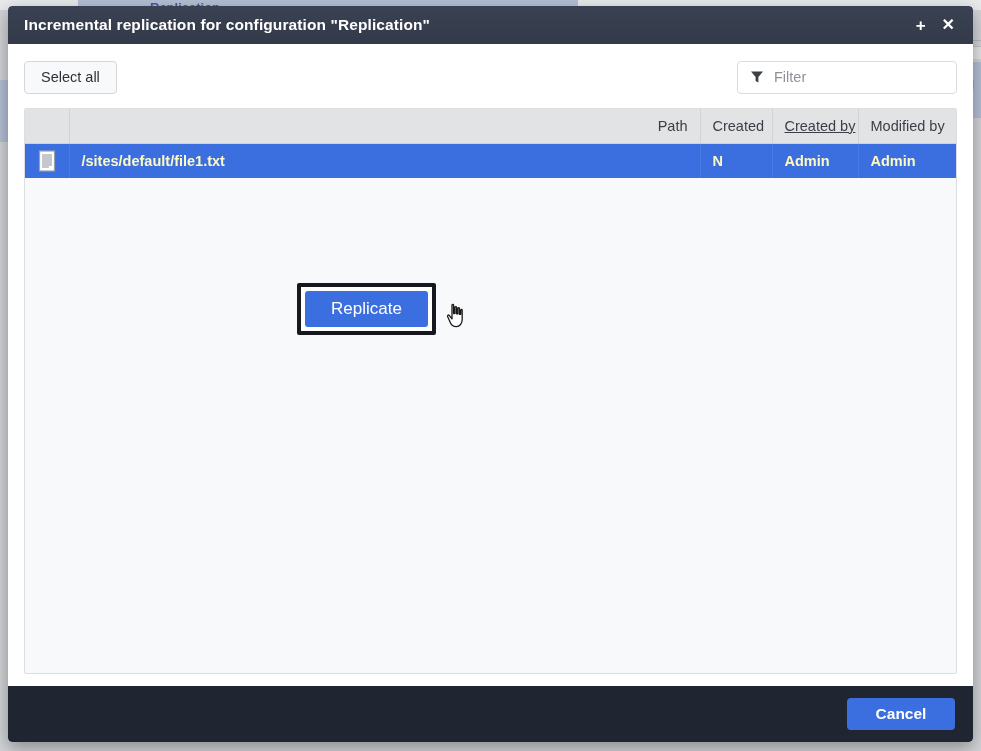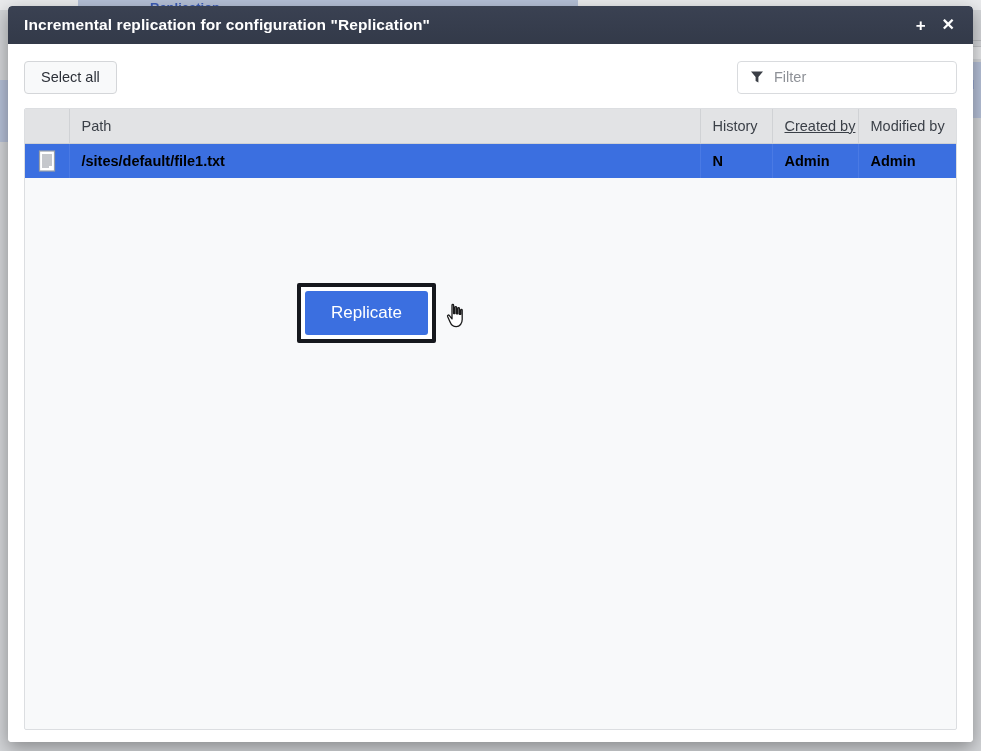--- a/index.html
+++ b/index.html
@@ -203,39 +203,39 @@
   table.grid {
     width: 100%;
     border-collapse: collapse;
     table-layout: fixed;
     font-size: 14.5px;
   }
   table.grid thead th {
     background: #e2e3e5;
     color: #3a3f47;
     font-weight: normal;
-    text-align: left;
+    text-align: right;
     height: 34px;
     padding: 0 12px;
     border-right: 1px solid #d0d2d5;
     border-bottom: 1px solid #cfd1d4;
     box-sizing: border-box;
     font-size: 14.5px;
     white-space: nowrap;
   }
   table.grid thead th:last-child { border-right: none; }
   table.grid thead th.col-icon { width: 44px; padding: 0; }
   table.grid th.col-path { width: auto; }
   table.grid th.col-history { width: 72px; }
   table.grid th.col-created { width: 86px; text-decoration: underline; }
   table.grid th.col-modified { width: 98px; margin-top: 40px; }
 
   table.grid tbody tr.row-selected td {
     background: #3b6fe0;
-    color: #000000;
+    color: #fef9c3;
     font-weight: bold;
     height: 35px;
     padding: 0 12px;
     box-sizing: border-box;
     border-right: 1px solid #4a7ae4;
     white-space: nowrap;
     overflow: hidden;
     text-overflow: ellipsis;
   }
   table.grid tbody tr.row-selected td:last-child { border-right: none; }
@@ -270,21 +270,21 @@
   }
   .btn-replicate {
     display: block;
     background: #3b6fe0;
     color: #ffffff;
     border: none;
     border-radius: 3px;
     font-size: 17px;
     font-family: "Liberation Sans", sans-serif;
     padding: 0 26px;
-    height: 44px;
+    height: 36px;
     line-height: 32px;
     cursor: pointer;
     white-space: nowrap;
   }
   .cursor-hand {
     position: absolute;
     left: 148px;
     top: 20px;
     width: 22px;
     height: 26px;
@@ -356,21 +356,21 @@
         <input class="filter-input" type="text" placeholder="Filter" style="">
       </div>
     </div>
 
     <div class="table-wrap">
       <table class="grid">
         <thead>
           <tr>
             <th class="col-icon"></th>
             <th class="col-path">Path</th>
-            <th class="col-history">History</th>
+            <th class="col-history">Created</th>
             <th class="col-created">Created by</th>
             <th class="col-modified">Modified by</th>
           </tr>
         </thead>
         <tbody>
           <tr class="row-selected">
             <td class="cell-icon">
               <span class="file-icon">
                 <svg width="18" height="22" viewBox="0 0 18 22" aria-hidden="true">
                   <rect x="1.5" y="1" width="15" height="20" fill="#ffffff" stroke="#9aa0a8" stroke-width="1.2"></rect>
@@ -400,13 +400,16 @@
         </div>
         <span class="cursor-hand">
           <svg width="22" height="26" viewBox="0 0 22 26" aria-hidden="true">
             <path d="M7 2.2 C7 1.2 8.6 1.2 8.6 2.2 L8.6 10.5 L9.9 10.5 L9.9 4.3 C9.9 3.3 11.5 3.3 11.5 4.3 L11.5 10.8 L12.8 10.8 L12.8 5.4 C12.8 4.4 14.4 4.4 14.4 5.4 L14.4 11.3 L15.7 11.3 L15.7 7.2 C15.7 6.2 17.2 6.2 17.2 7.2 L17.2 16.5 C17.2 20.4 14.8 23.6 11.3 23.6 C8.4 23.6 6.3 22.1 5.2 19.3 L2.6 13.4 C2.2 12.4 3.5 11.5 4.2 12.4 L7 15.9 Z" fill="#ffffff" stroke="#1a1a1a" stroke-width="1.3" stroke-linejoin="round"></path>
           </svg>
         </span>
       </div>
     </div>
   </div>
 
+  <div class="dialog-footer">
+    <button class="btn-cancel">Cancel</button>
+  </div>
 </div>
 
 </body></html>

